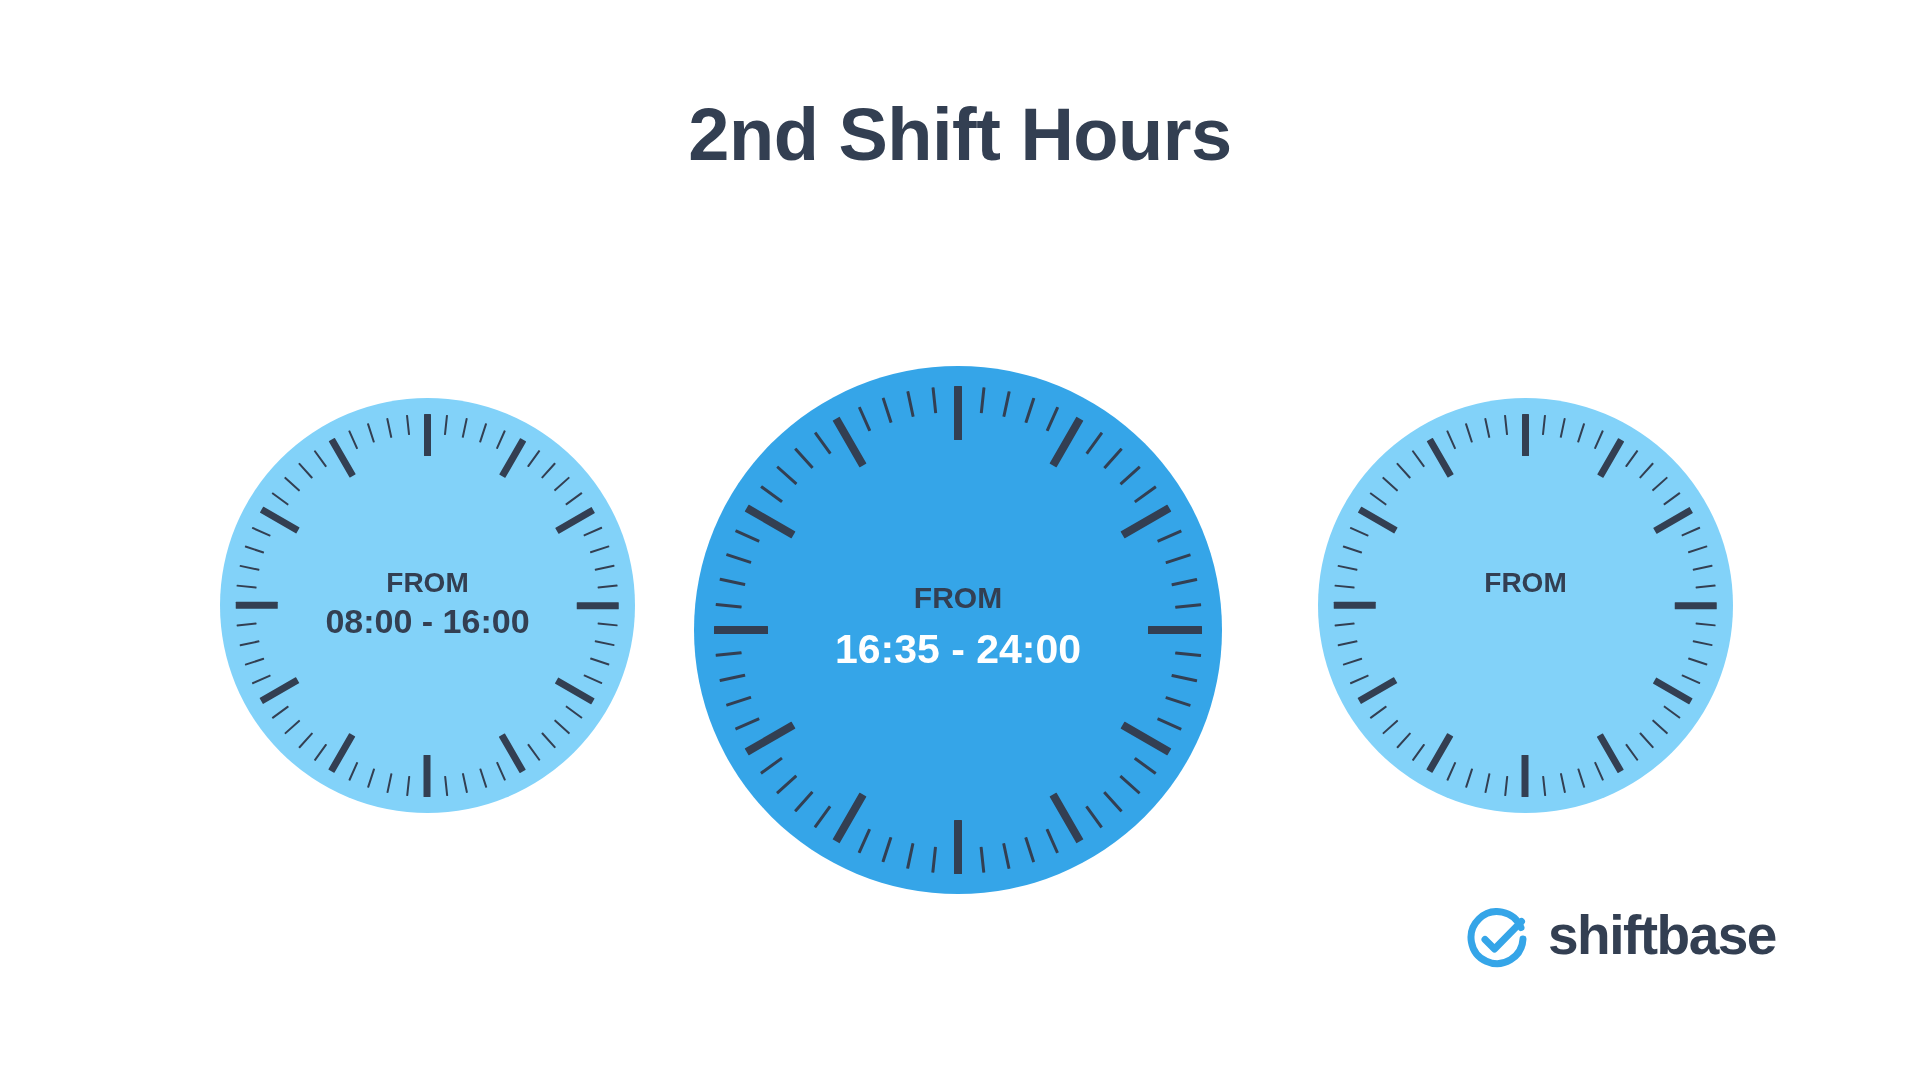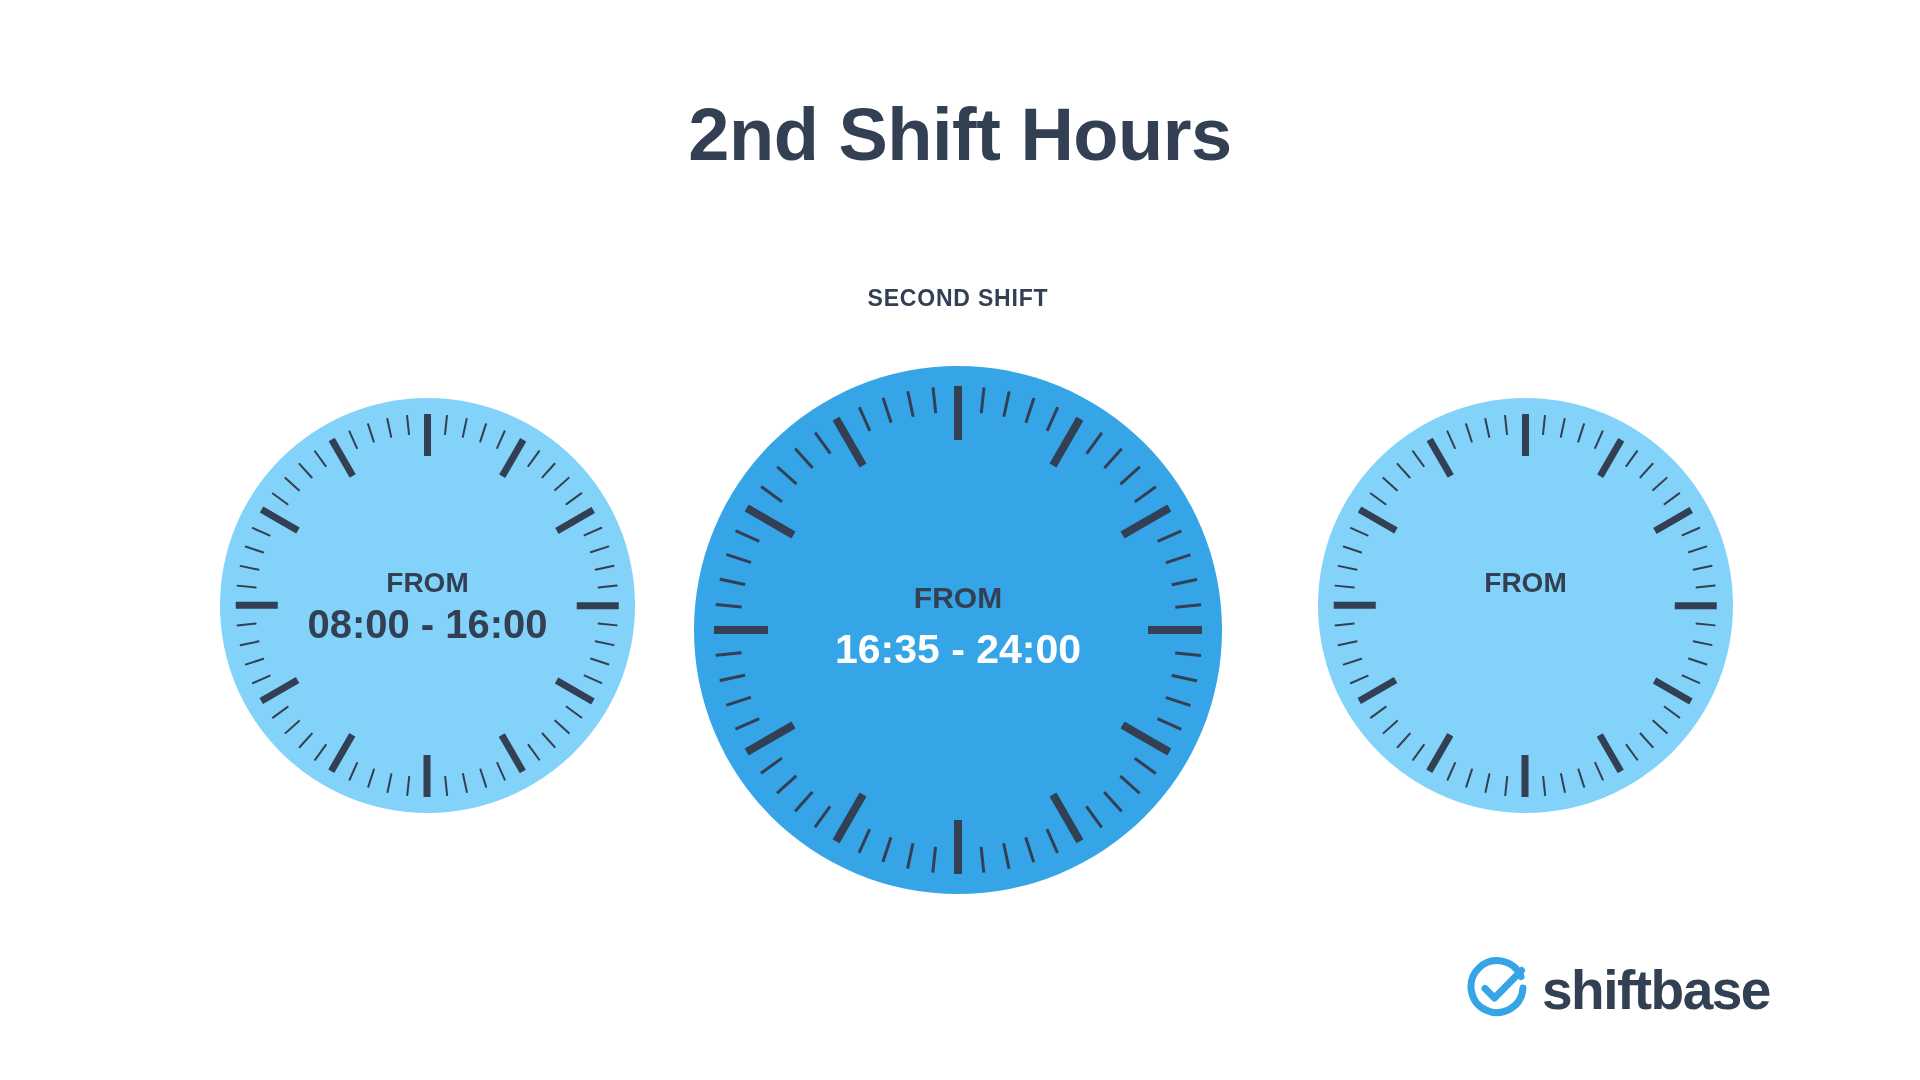--- a/index.html
+++ b/index.html
@@ -78,38 +78,37 @@
   }
   .face-time {
     font-weight: bold;
   }
 
   
   
   .side .clock-face { width: 415px; height: 415px; background: #82D2F9; }
   .side .tick { }
   .side .face-from  { font-size: 28px; }
-  .side .face-time  { font-size: 40px; color: #333F52; text-align: center; }
+  .side .face-time  { font-size: 34px; color: #333F52; text-align: center; }
 
   
   .center .clock-face { width: 528px; height: 528px; background: #35A5E8; }
   .center .face-from  { font-size: 30px; }
   .center .face-time  { font-size: 41px; color: #ffffff; }
 
   
   #brand-logo {
     position: absolute;
     left: 1466px;
     top: 908px;
     width: 340px;
     height: 76px;
     display: flex;
-    align-items: center;
-    gap: 14px;
-    margin-top: 44px;
+    align-items: flex-start;
+    gap: 20px;
   }
   #brand-logo .logo-mark { flex: 0 0 auto; }
   #brand-logo .logo-word {
     font-size: 55px;
     font-weight: bold;
     color: #333F52;
     letter-spacing: -1.5px;
     line-height: 1;
   }
 </style>
@@ -184,21 +183,20 @@
       <div class="tick" style="width: 6.5px; height: 42px; margin-left: -3.25px; transform: rotate(330deg) translateY(16px); transform-origin: 50% 207.5px;"></div>
       <div class="tick" style="width: 2.2px; height: 20px; margin-left: -1.1px; transform: rotate(336deg) translateY(16px); transform-origin: 50% 207.5px;"></div>
       <div class="tick" style="width: 2.2px; height: 20px; margin-left: -1.1px; transform: rotate(342deg) translateY(16px); transform-origin: 50% 207.5px;"></div>
       <div class="tick" style="width: 2.2px; height: 20px; margin-left: -1.1px; transform: rotate(348deg) translateY(16px); transform-origin: 50% 207.5px;"></div>
       <div class="tick" style="width: 2.2px; height: 20px; margin-left: -1.1px; transform: rotate(354deg) translateY(16px); transform-origin: 50% 207.5px;"></div>
     </div>
 </div>
 
 <div class="clock-block center" id="block-second" style="left:694px; top:285px; width:528px; height:615px;">
 
-  <div class="clock-label" style="top:0px;">SECOND SHIFT</div>
 
   <div class="clock-face" id="face-second" style="left:0px; top:81px;">
 
     <div class="face-text face-from" style="top:40.5%;">FROM</div>
 
     <div class="face-text face-time" style="top:49%;">16:35 - 24:00</div>
   <div class="tick" style="width: 8px; height: 54px; margin-left: -4px; transform: rotate(0deg) translateY(20px); transform-origin: 50% 264px;"></div>
       <div class="tick" style="width: 2.8px; height: 26px; margin-left: -1.4px; transform: rotate(6deg) translateY(20px); transform-origin: 50% 264px;"></div>
       <div class="tick" style="width: 2.8px; height: 26px; margin-left: -1.4px; transform: rotate(12deg) translateY(20px); transform-origin: 50% 264px;"></div>
       <div class="tick" style="width: 2.8px; height: 26px; margin-left: -1.4px; transform: rotate(18deg) translateY(20px); transform-origin: 50% 264px;"></div>

